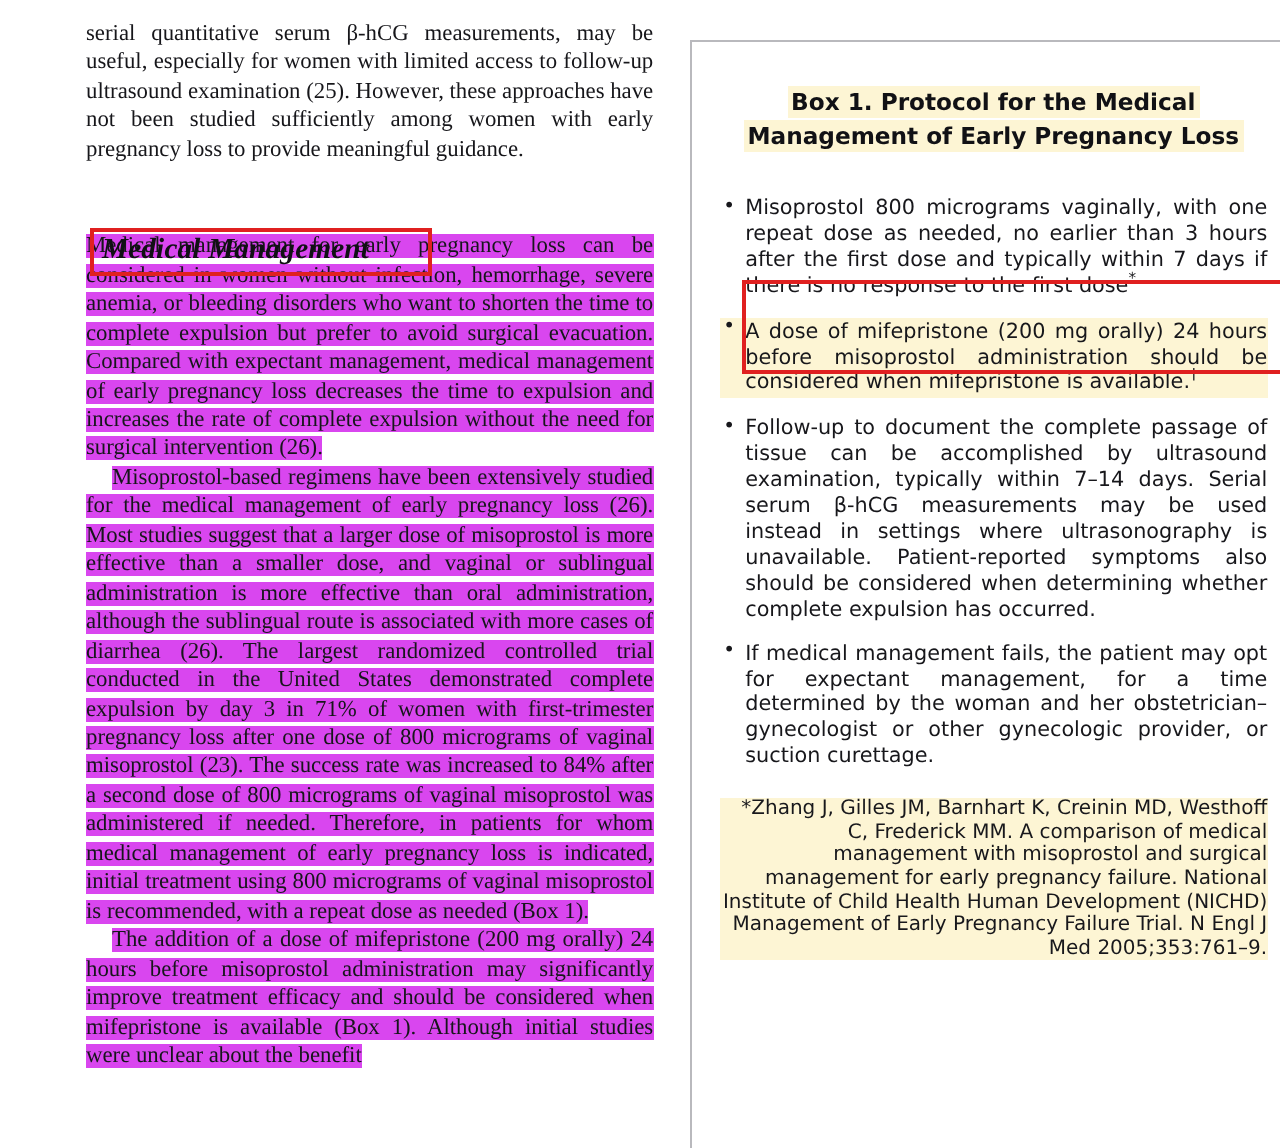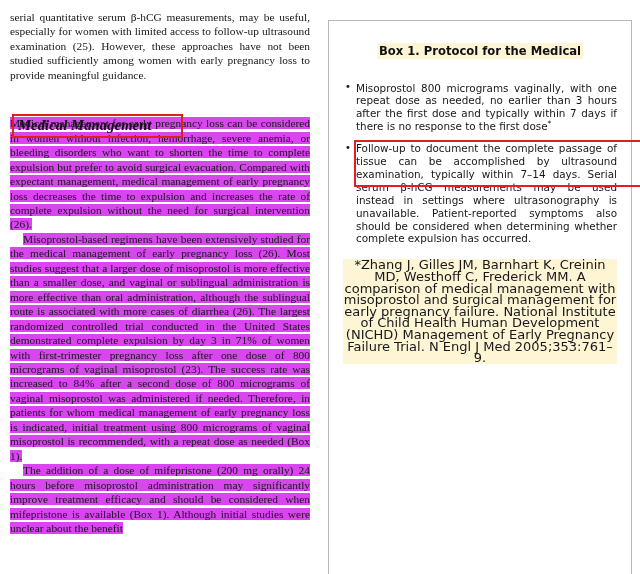--- a/index.html
+++ b/index.html
@@ -23,20 +23,21 @@
     display: flex;
     flex-direction: row;
   }
 
   .col-left {
     width: 322px;
     box-sizing: border-box;
     padding: 10px 12px 4px 10px;
     position: relative;
     overflow: hidden;
+    margin-left: 33px;
   }
 
   .col-right {
     width: 318px;
     box-sizing: border-box;
     padding: 20px 8px 0 6px;
     position: relative;
     overflow: hidden;
   }
 
@@ -169,26 +170,26 @@
     z-index: 7;
     pointer-events: none;
   }
 
   
   .footnotes {
     margin-top: 14px;
   }
   .footnote {
     font-family: "DejaVu Sans", sans-serif;
-    font-size: 13px;
+    font-size: 10px;
     line-height: 11.6px;
     color: #18181c;
     margin: 0 0 8px 0;
     background: #fdf5d4;
-    text-align: center;
+    text-align: right;
   }
 </style>
 </head>
 <body>
 
 <div class="page">
 
   <div class="col-left">
 
     <p class="para">serial quantitative serum β-hCG measurements, may be useful, especially for women with limited access to follow-up ultrasound examination (25). However, these approaches have not been studied sufficiently among women with early pregnancy loss to provide meaningful guidance.</p>
@@ -207,31 +208,34 @@
     <div class="annot-heading"></div>
 
   </div>
 
   <div class="col-right">
 
     <div class="box">
 
       <div class="box-title">
         <span class="hl-title">Box 1. Protocol for the Medical</span><br>
+        <span class="hl-title">Management of Early Pregnancy Loss</span>
       </div>
 
       <ul class="bullets">
 
         <li><span>Misoprostol 800 micrograms vaginally, with one repeat dose as needed, no earlier than 3 hours after the first dose and typically within 7 days if there is no response to the first dose</span><sup class="fn">*</sup></li>
 
+        <li class="hl bullet-mifepristone"><span>A dose of mifepristone (200 mg orally) 24 hours before misoprostol administration should be considered when mifepristone is available.</span><sup class="fn">†</sup></li>
 
 
 
         <li><span>Follow-up to document the complete passage of tissue can be accomplished by ultrasound examination, typically within 7–14 days. Serial serum β-hCG measurements may be used instead in settings where ultrasonography is unavailable. Patient-reported symptoms also should be considered when determining whether complete expulsion has occurred.</span></li>
 
+        <li><span>If medical management fails, the patient may opt for expectant management, for a time determined by the woman and her obstetrician–gynecologist or other gynecologic provider, or suction curettage.</span></li>
 
       </ul>
 
       <div class="footnotes">
         <p class="footnote">*Zhang J, Gilles JM, Barnhart K, Creinin MD, Westhoff C, Frederick MM. A comparison of medical management with misoprostol and surgical management for early pregnancy failure. National Institute of Child Health Human Development (NICHD) Management of Early Pregnancy Failure Trial. N Engl J Med 2005;353:761–9.</p>
 
       </div>
 
     </div>
 

